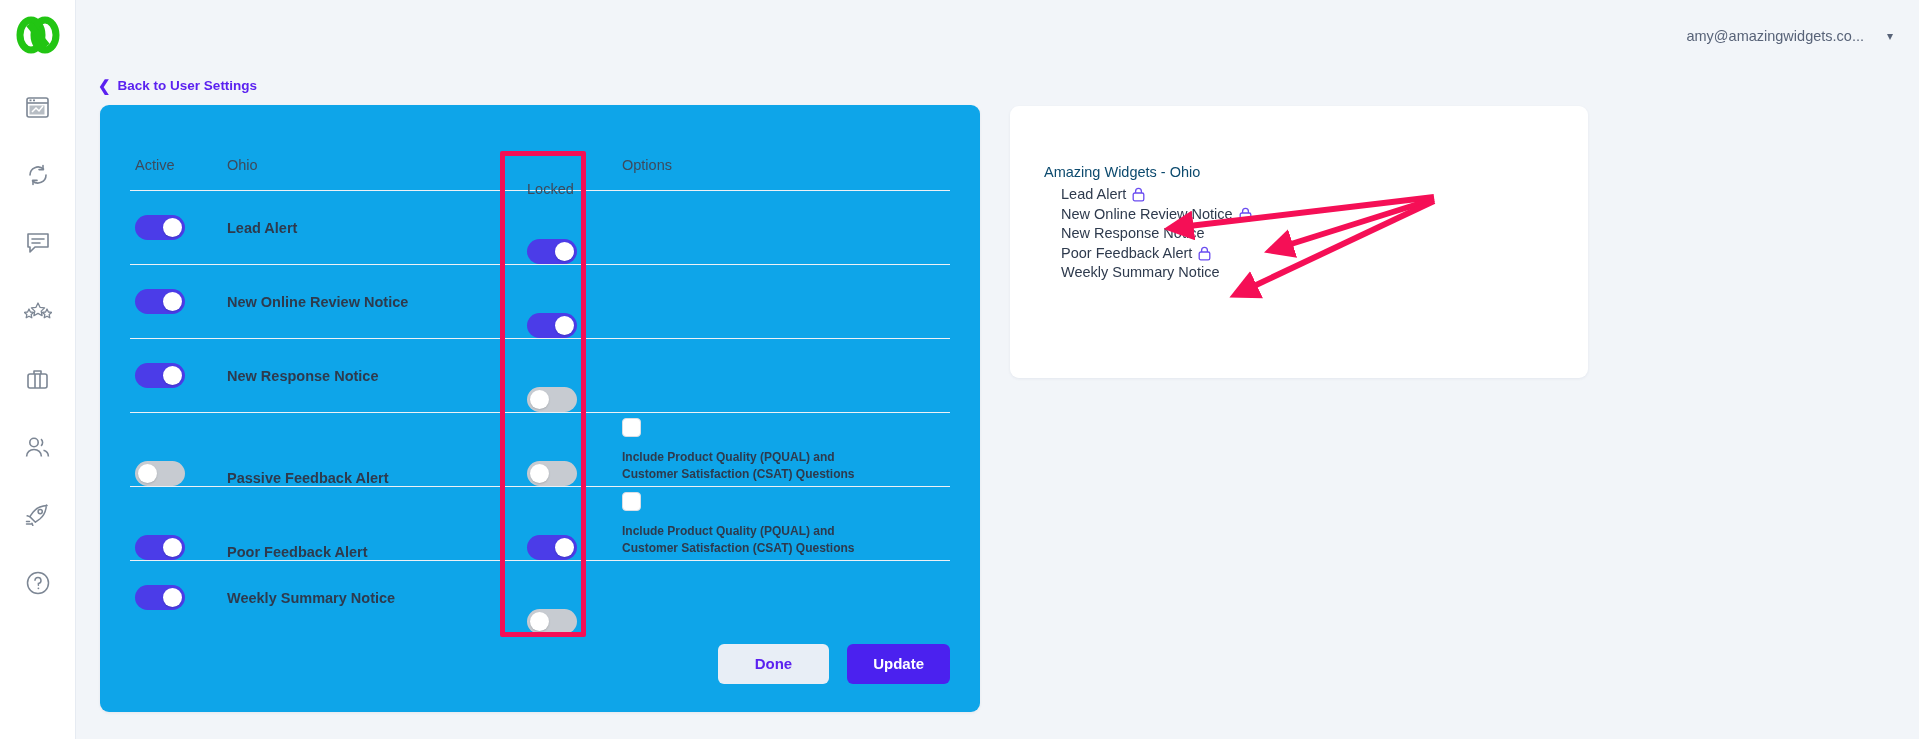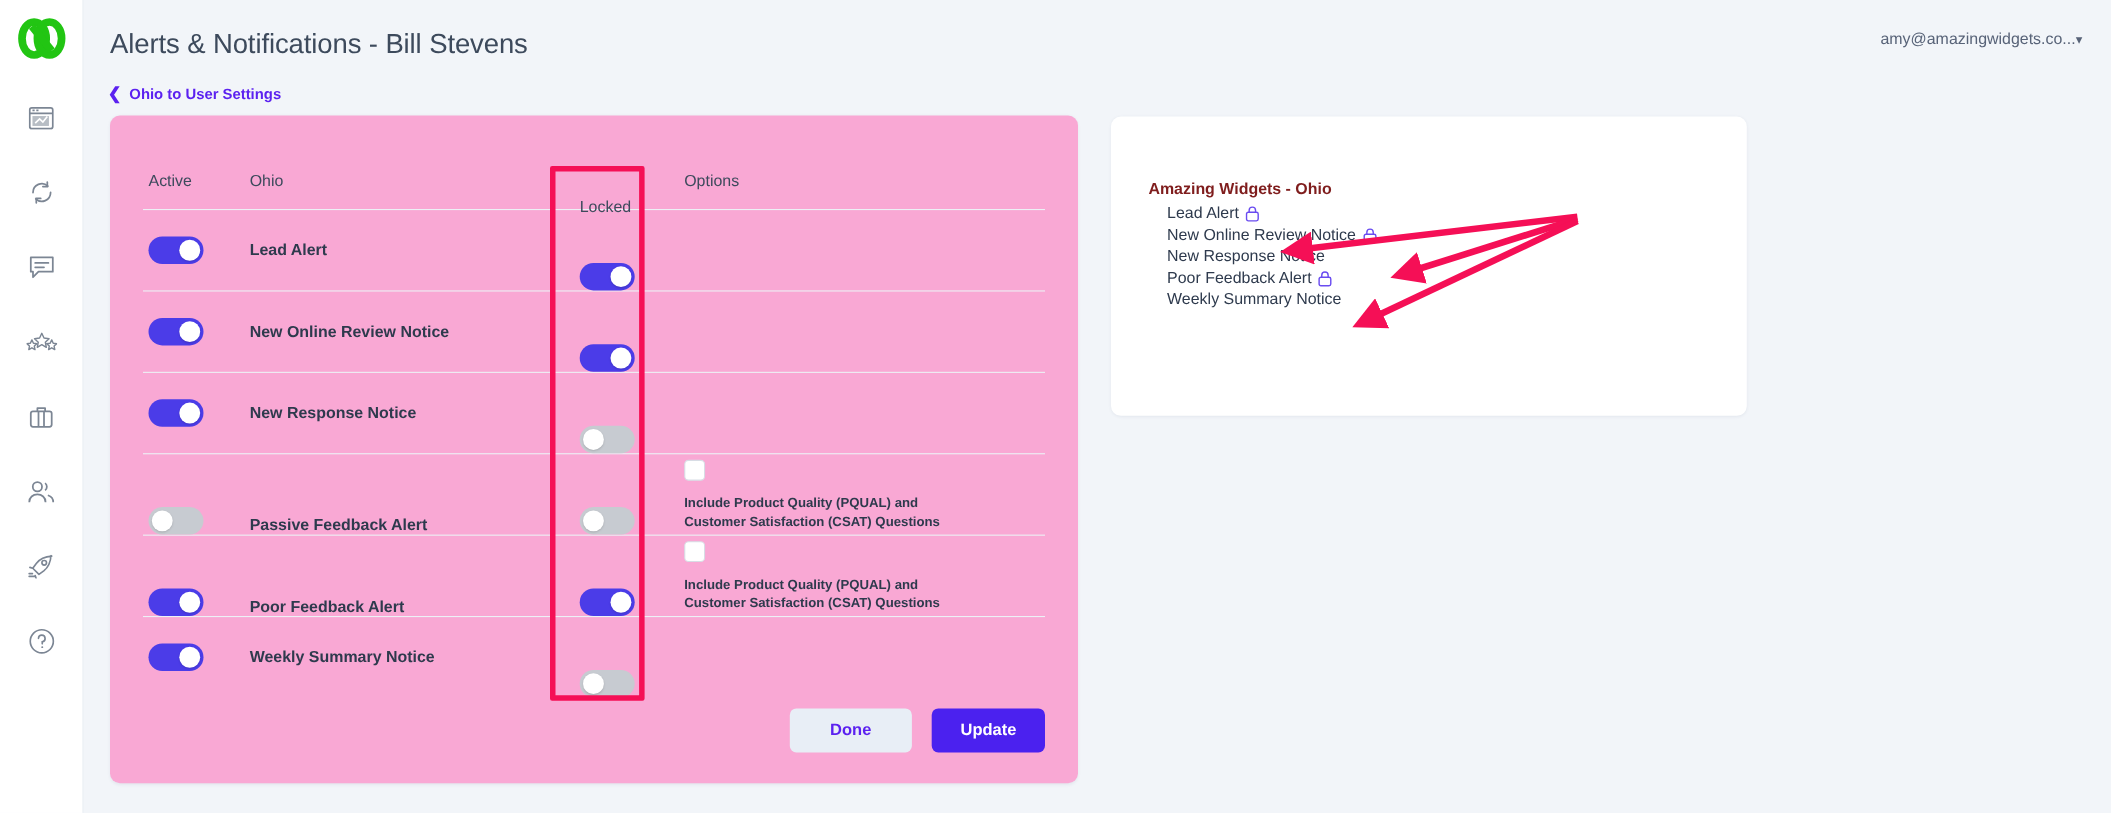--- a/index.html
+++ b/index.html
@@ -79,40 +79,40 @@
   #back-link .chev {
     font-size: 15px;
     line-height: 1;
     font-weight: 700;
   }
   #user-menu {
     position: absolute;
     right: 26px; top: 28px;
     display: flex;
     align-items: center;
-    gap: 0;
+    gap: 23px;
     cursor: pointer;
   }
   #user-email {
     font-size: 14.5px;
     color: #586378;
     white-space: nowrap;
   }
   #user-caret {
     font-size: 12px;
     color: #586378;
     line-height: 1;
   }
 
   
   #settings-card {
     position: absolute;
     left: 100px; top: 105px;
     width: 880px; height: 607px;
-    background: #f9a8d4;
+    background: #0ea5e9;
     border-radius: 9px;
     box-shadow: 0 1px 3px rgba(40,60,100,0.07);
   }
 
   #alerts-table {
     position: absolute;
     left: 30px; top: 35px;
     width: 820px;
   }
 
@@ -235,22 +235,22 @@
     padding: 30px 34px;
   }
   #current-settings-title {
     font-size: 19px;
     font-weight: 400;
     color: #3d4a5c;
   }
   #location-group { margin-top: 28px; }
   #location-name {
     font-size: 14.5px;
-    font-weight: 700;
-    color: #7f1d1d;
+    font-weight: 400;
+    color: #0c4a6e;
   }
   #notification-list {
     margin-top: 5px;
     padding-left: 17px;
     list-style: none;
   }
   #notification-list li {
     font-size: 14.5px;
     color: #2e3a4d;
     line-height: 19.5px;
@@ -374,25 +374,24 @@
           <circle cx="12" cy="12" r="10.5"></circle>
           <path d="M9 9.3 a3 3 0 1 1 3.4 3.1 v1.9"></path>
           <circle cx="12.4" cy="17.3" r=".9" fill="#7c8694" stroke="none"></circle>
         </svg>
       </span>
     </div>
   </div>
 </nav>
 
 <header id="page-header">
-  <h1 id="page-title">Alerts &amp; Notifications - Bill Stevens</h1>
 
   <a id="back-link">
     <span class="chev">❮</span>
-    <span>Ohio to User Settings</span>
+    <span>Back to User Settings</span>
   </a>
 
   <div id="user-menu">
     <span id="user-email">amy@amazingwidgets.co...</span>
     <span id="user-caret">▾</span>
   </div>
 </header>
 
 <section id="settings-card">
   <div id="alerts-table">

